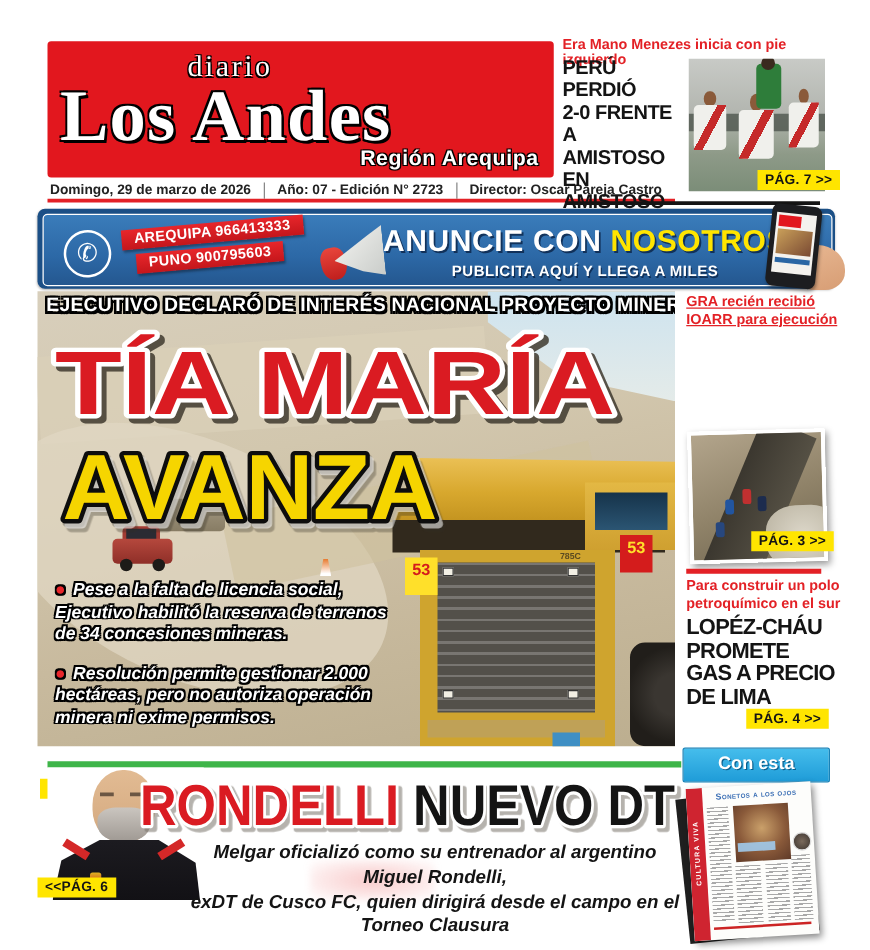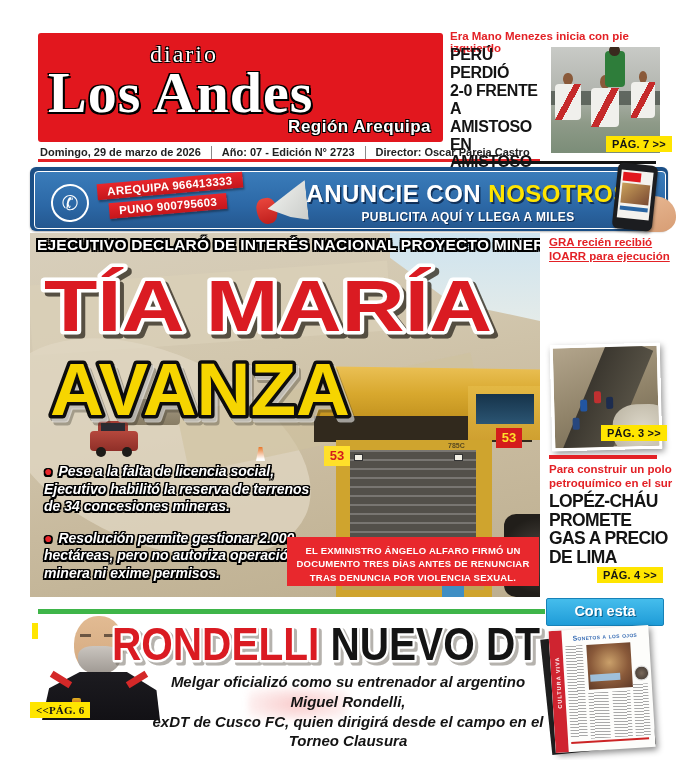--- a/index.html
+++ b/index.html
@@ -73,21 +73,21 @@
   .t-bed{left:8px;top:36px;width:234px;height:54px;background:linear-gradient(180deg,#ecc258 0%,#d8a82e 55%,#c3931f 100%);
       clip-path:polygon(0 60%,5% 4%,100% 10%,100% 100%,0 100%);}
   .t-under{left:16px;top:88px;width:218px;height:26px;background:#31291d;}
   .t-cab{left:170px;top:58px;width:72px;height:54px;background:linear-gradient(180deg,#e3b844,#cfa030);}
   .t-win{left:8px;top:8px;width:58px;height:30px;background:linear-gradient(180deg,#16334a,#2b5573);}
   .t-body{left:38px;top:112px;width:156px;height:157px;background:#cfa42e;}
   .t-grille{left:14px;top:10px;width:126px;height:120px;background:#53504a;
       background-image:repeating-linear-gradient(180deg,rgba(255,255,255,.22) 0 2px,transparent 2px 9px);}
   .t-light{width:7px;height:5px;background:#f2efe4;border:1px solid #333;}
   .t-bumper{left:6px;top:136px;width:142px;height:14px;background:#bfa157;}
-  .sticker{width:26px;height:20px;font-size:13px;font-weight:800;text-align:center;line-height:19px;}
+  .sticker{width:26px;height:30px;font-size:13px;font-weight:800;text-align:center;line-height:19px;}
   .stickerA{background:#ffe02a;color:#d41c1c;}
   .stickerB{background:#d41c1c;color:#ffe02a;}
   .t-blue{left:106px;top:146px;width:22px;height:20px;background:#3f8fc4;}
   .t-wheel{left:206px;top:186px;width:72px;height:83px;background:radial-gradient(circle,#3a3631 30%,#211e1a 70%);border-radius:12px;}
   .t-model{left:150px;top:114px;font-size:7px;font-weight:bold;color:#5a4a20;}
   
   .loader{left:88px;top:166px;width:62px;height:26px;background:linear-gradient(180deg,#a89d86,#877c64);border-radius:4px;}
   .pickup{left:60px;top:188px;width:48px;height:36px;}
   .pk-body{left:0;top:10px;width:48px;height:20px;background:linear-gradient(180deg,#b5483d,#8f2f28);border-radius:4px;}
   .pk-cab{left:8px;top:0;width:30px;height:14px;background:#a33c33;border-radius:4px 4px 0 0;}
@@ -254,21 +254,20 @@
     </svg>
     <svg class="abs hl-svg" style="left:16px;top:100px;" width="340" height="104" viewBox="0 0 340 104">
       <text x="4" y="82" font-family="Liberation Sans, sans-serif" font-size="74" font-weight="bold" fill="#f6d500" stroke="#0d0d0d" stroke-width="7" paint-order="stroke" stroke-linejoin="round" textLength="300" lengthAdjust="spacingAndGlyphs" style="filter:drop-shadow(3px 4px 0 rgba(255,255,255,.55)) drop-shadow(2px 3px 0 rgba(50,45,35,.6));">AVANZA</text>
     </svg>
 
     <div class="abs bullets">
       <div class="b"><span class="dot">●</span><span>Pese a la falta de licencia social, Ejecutivo habilitó la reserva de terrenos de 34 concesiones mineras.</span></div>
       <div class="b"><span class="dot">●</span><span>Resolución permite gestionar 2.000 hectáreas, pero no autoriza operación minera ni exime permisos.</span></div>
     </div>
 
-    <div class="abs caption-box">EL EXMINISTRO ÁNGELO ALFARO FIRMÓ UN DOCUMENTO TRES DÍAS ANTES DE RENUNCIAR TRAS DENUNCIA POR VIOLENCIA SEXUAL.</div>
   </div>
   <div class="abs badge" style="left:32px;top:579px;margin-top:44px;">&lt;&lt;PÁG. 5</div>
 
   <div class="abs sb-kicker" style="left:549px;top:236px;text-decoration:underline;">
     <div>GRA recién recibió</div>
     <div>IOARR para ejecución</div>
   </div>
   <div class="abs sb-photo">
     <div class="abs canal"></div>
     <div class="abs sandbags"></div>
@@ -327,15 +326,15 @@
   <svg class="abs hl-svg" style="left:108px;top:616px;" width="440" height="58" viewBox="0 0 440 58">
     <text x="4" y="44" font-family="Liberation Sans, sans-serif" font-size="46" font-weight="bold" stroke="#ffffff" stroke-width="5" paint-order="stroke" stroke-linejoin="round" textLength="428" lengthAdjust="spacingAndGlyphs" style="filter:drop-shadow(3px 3px 0 rgba(120,115,105,.55));">
       <tspan fill="#da1b22">RONDELLI</tspan><tspan fill="#141414"> NUEVO DT</tspan>
     </text>
   </svg>
 
   <div class="abs dek">
     <div>Melgar oficializó como su entrenador al argentino Miguel Rondelli,</div>
     <div>exDT de Cusco FC, quien dirigirá desde el campo en el Torneo Clausura</div>
   </div>
-  <div class="abs badge" style="left:30px;top:702px;font-family:Liberation Serif, serif;">&lt;&lt;PÁG. 6</div>
+  <div class="abs badge" style="left:30px;top:702px;">&lt;&lt;PÁG. 6</div>
 
 </div>
 
 </body></html>

